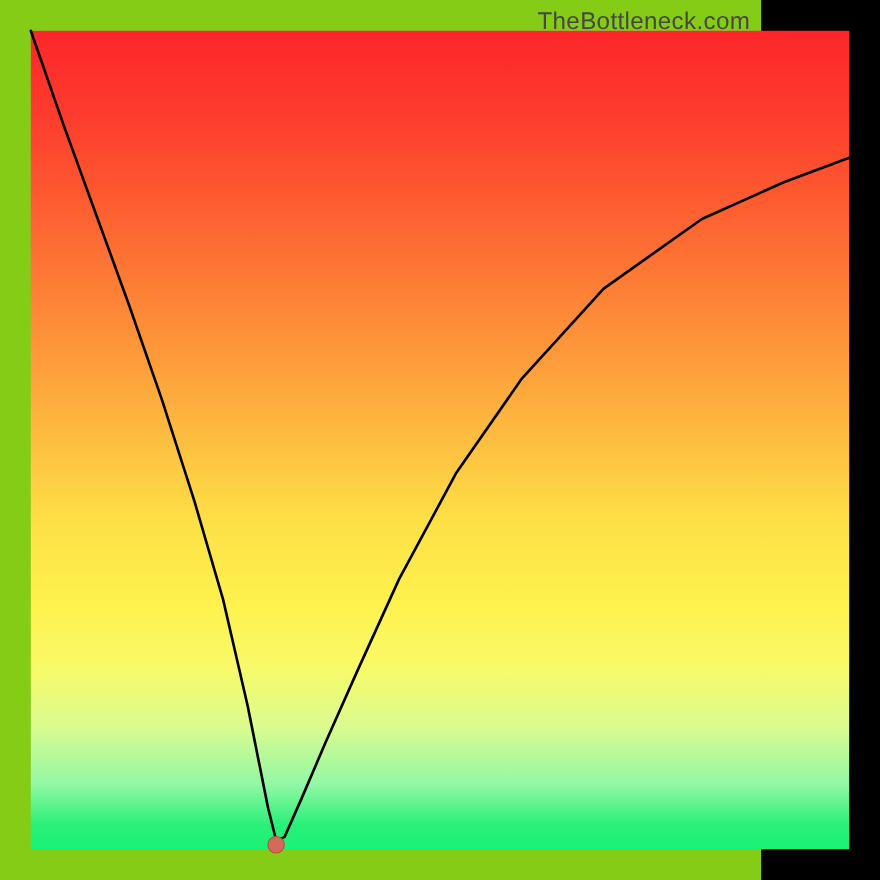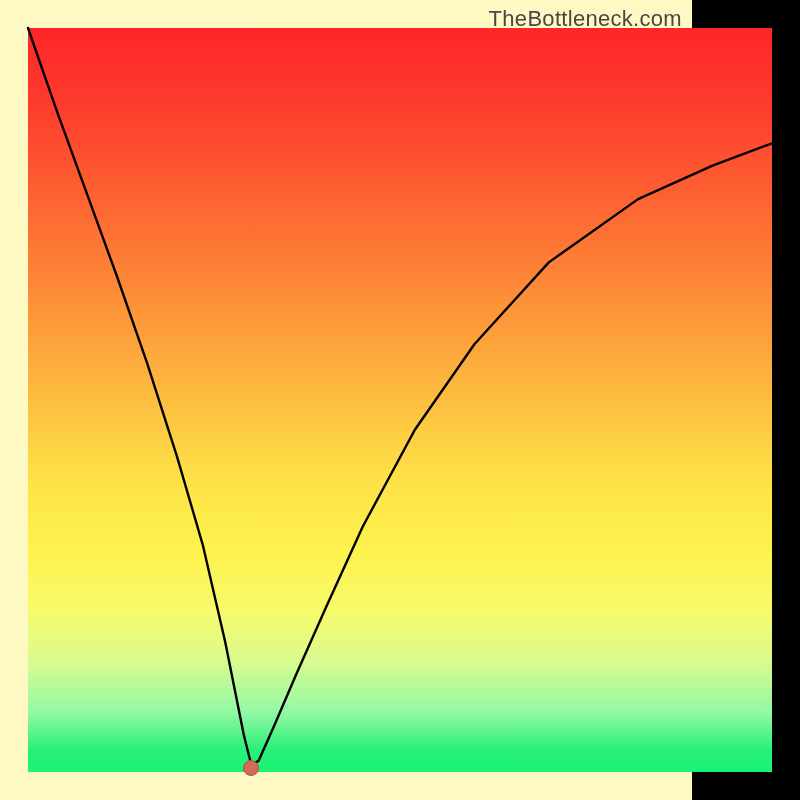--- a/index.html
+++ b/index.html
@@ -7,21 +7,21 @@
     padding: 0;
     width: 800px;
     height: 800px;
     background: #000;
     font-family: Arial, Helvetica, sans-serif;
   }
   .frame {
     position: relative;
     width: 692px;
     height: 800px;
-    background: #fef9c3;
+    background: #84cc16;
   }
   .watermark {
     position: absolute;
     top: 6px;
     right: 10px;
     color: #474747;
     font-size: 22px;
     font-weight: 500;
     letter-spacing: 0.3px;
     z-index: 4;

